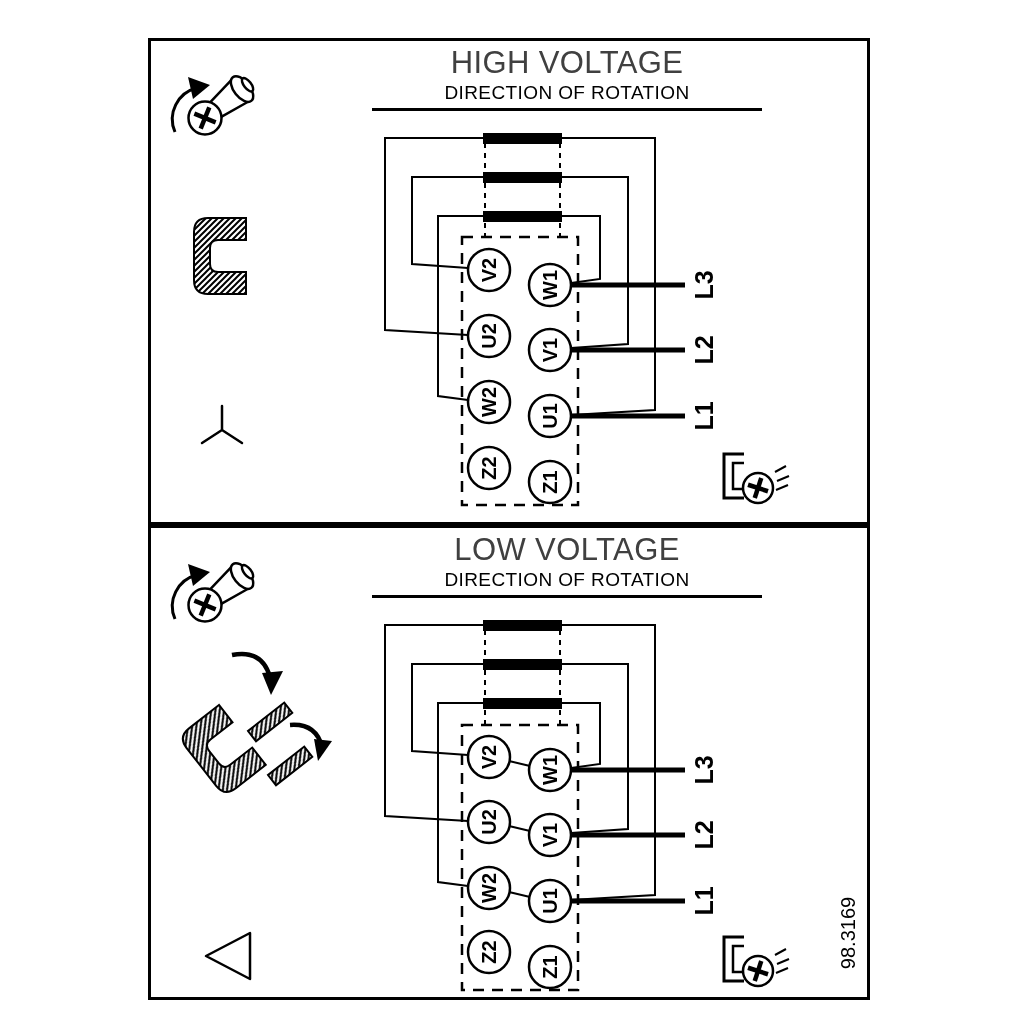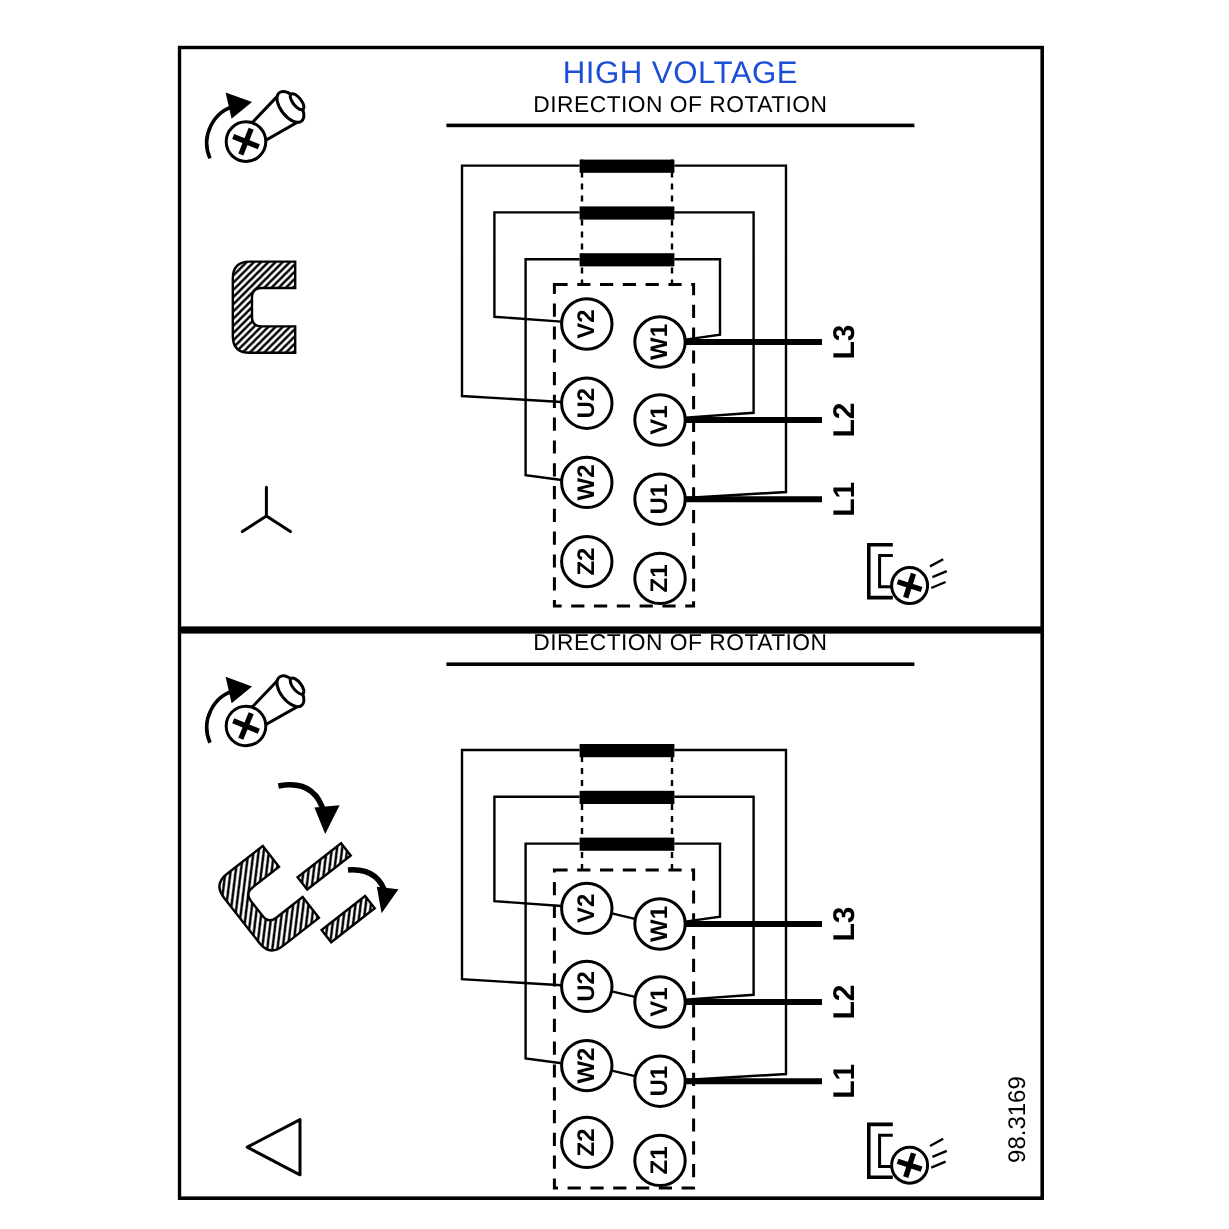--- a/index.html
+++ b/index.html
@@ -5,21 +5,21 @@
   * { box-sizing: border-box; }
   html,body { margin:0; padding:0; background:#ffffff; }
   .page { position:relative; width:1024px; height:1024px; background:#ffffff;
           font-family:"Liberation Sans", sans-serif; overflow:hidden; }
   .panel { position:absolute; left:148px; width:722px; }
   #panel-high { top:38px;  height:487px; }
   #panel-low  { top:525px; height:475px; }
   .panel svg.diagram { position:absolute; left:0; top:0; width:100%; height:100%; }
 
   .titleblock { position:absolute; left:224px; top:0; width:390px; text-align:center; z-index:2; }
-  .t1 { margin-top:7px; font-size:26px; color:#1d4ed8; letter-spacing:0.4px; white-space:nowrap; }
+  .t1 { margin-top:7px; font-size:31px; color:#404040; letter-spacing:0.4px; white-space:nowrap; }
   .t2 { margin-top:1px; font-size:19px; color:#000; letter-spacing:0.4px; white-space:nowrap; }
   .underline { margin-top:4px; height:3px; background:#000; }
 
   
   .s2  { stroke:#000; stroke-width:2;   fill:none; }
   .s25 { stroke:#000; stroke-width:2.5; fill:none; }
   .s3  { stroke:#000; stroke-width:3;   fill:none; }
   .s45 { stroke:#000; stroke-width:4.5; fill:none; }
   .s5  { stroke:#000; stroke-width:5;   fill:none; }
   .cw  { stroke:#000; stroke-width:2.5; fill:#ffffff; }
@@ -162,20 +162,21 @@
       </g>
 
       <g>
         <use href="#clamp-def" transform="translate(570,412)"></use>
       </g>
     </svg>
   </section>
 
   <section class="panel" id="panel-low">
     <div class="titleblock">
+      <div class="t1">LOW VOLTAGE</div>
       <div class="t2">DIRECTION OF ROTATION</div>
       <div class="underline"></div>
     </div>
 
     <svg class="diagram" viewBox="0 0 722 475" xmlns="http://www.w3.org/2000/svg">
 
       <rect class="s3" x="1.5" y="1.5" width="719" height="472"></rect>
 
       <g>
         <use href="#screw-def" transform="translate(57,80)"></use>

